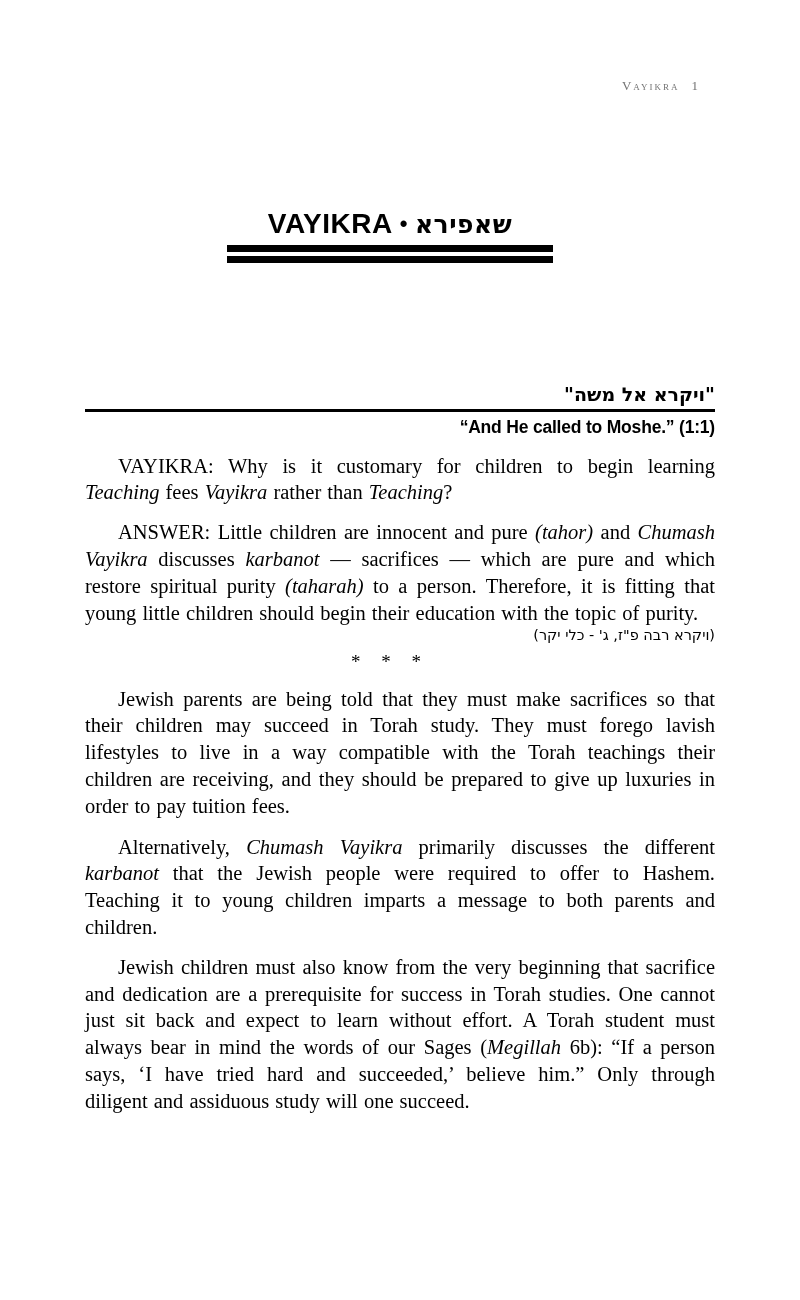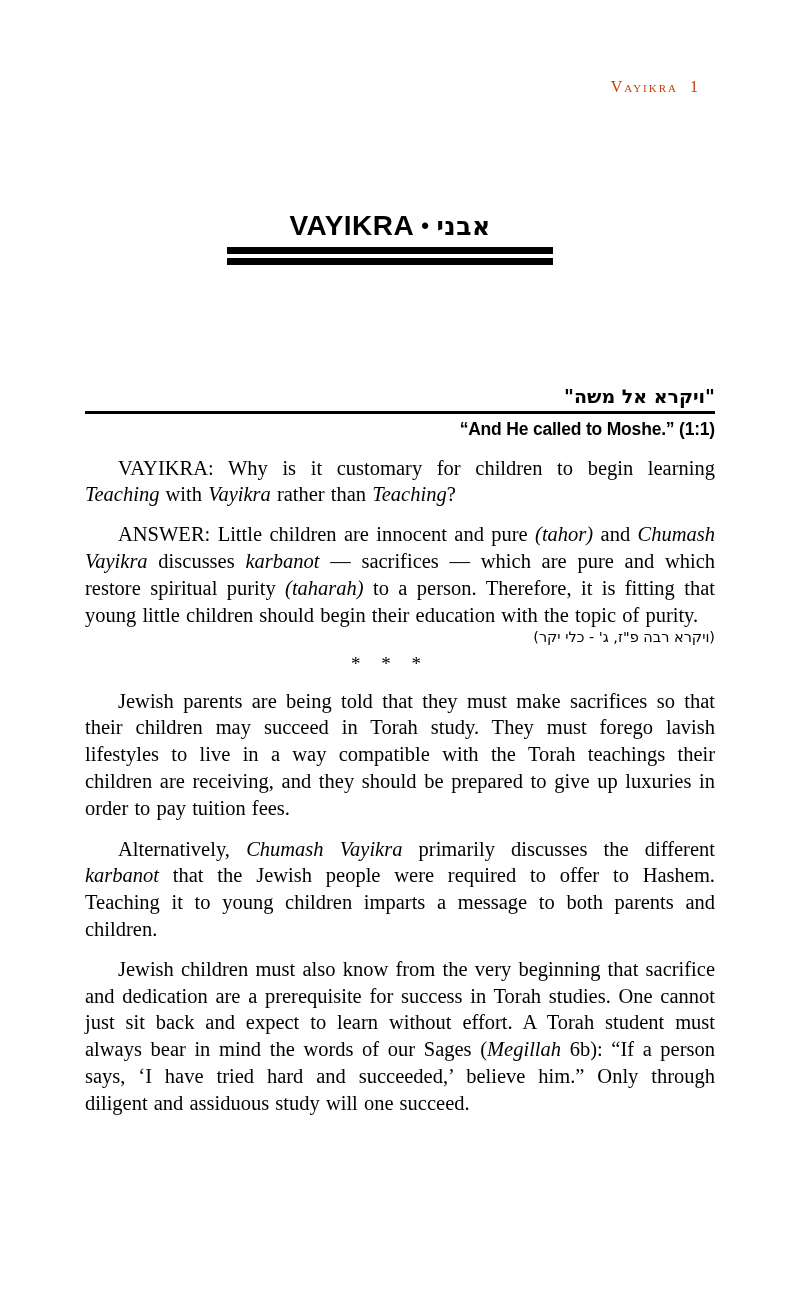--- a/index.html
+++ b/index.html
@@ -18,24 +18,24 @@
     padding: 0 85px;
     overflow: hidden;
   }
 
   
   .running-header {
     padding-top: 78px;
     text-align: right;
     margin-right: 17px;
     font-family: "Liberation Serif", serif;
-    font-size: 16px;
+    font-size: 13px;
     font-variant: small-caps;
     letter-spacing: 2px;
-    color: #c2410c;
+    color: #737373;
   }
   .running-header .pagenum {
     font-variant: normal;
     letter-spacing: 0;
     margin-left: 12px;
   }
 
   
   .chapter-title {
     margin-top: 116px;
@@ -127,35 +127,35 @@
 </head>
 <body>
 
 <div class="page">
 
   <div class="running-header">
     <span>Vayikra</span><span class="pagenum">1</span>
   </div>
 
   <div class="chapter-title">
-    <span>VAYIKRA</span><span class="bullet">•</span><span class="heb" dir="rtl">אבני</span>
+    <span>VAYIKRA</span><span class="bullet">•</span><span class="heb" dir="rtl">שאפירא</span>
   </div>
 
   <div class="double-rule">
     <div class="bar"></div>
     <div class="bar"></div>
   </div>
 
   <div class="hebrew-heading">"ויקרא אל משה"</div>
 
   <div class="heading-rule"></div>
 
   <div class="verse-heading">“And He called to Moshe.” (1:1)</div>
 
-  <p class="body-para first"><span>VAYIKRA: Why is it customary for children to begin learning </span><i>Teaching</i><span> with </span><i>Vayikra</i><span> rather than </span><i>Teaching</i><span>?</span></p>
+  <p class="body-para first"><span>VAYIKRA: Why is it customary for children to begin learning </span><i>Teaching</i><span> fees </span><i>Vayikra</i><span> rather than </span><i>Teaching</i><span>?</span></p>
 
   <p class="body-para"><span>ANSWER: Little children are innocent and pure </span><i>(tahor)</i><span> and </span><i>Chumash Vayikra</i><span> discusses </span><i>karbanot</i><span> — sacrifices — which are pure and which restore spiritual purity </span><i>(taharah)</i><span> to a person. Therefore, it is fitting that young little children should begin their education with the topic of purity.</span></p>
 
   <div class="citation tight">(ויקרא רבה פ"ז, ג' - כלי יקר)</div>
 
   <div class="star-separator">* * *</div>
 
   <p class="body-para"><span>Jewish parents are being told that they must make sacrifices so that their children may succeed in Torah study. They must forego lavish lifestyles to live in a way compatible with the Torah teachings their children are receiving, and they should be prepared to give up luxuries in order to pay tuition fees.</span></p>
 
   <p class="body-para first"><span>Alternatively, </span><i>Chumash Vayikra</i><span> primarily discusses the different </span><i>karbanot</i><span> that the Jewish people were required to offer to Hashem. Teaching it to young children imparts a message to both parents and children.</span></p>

